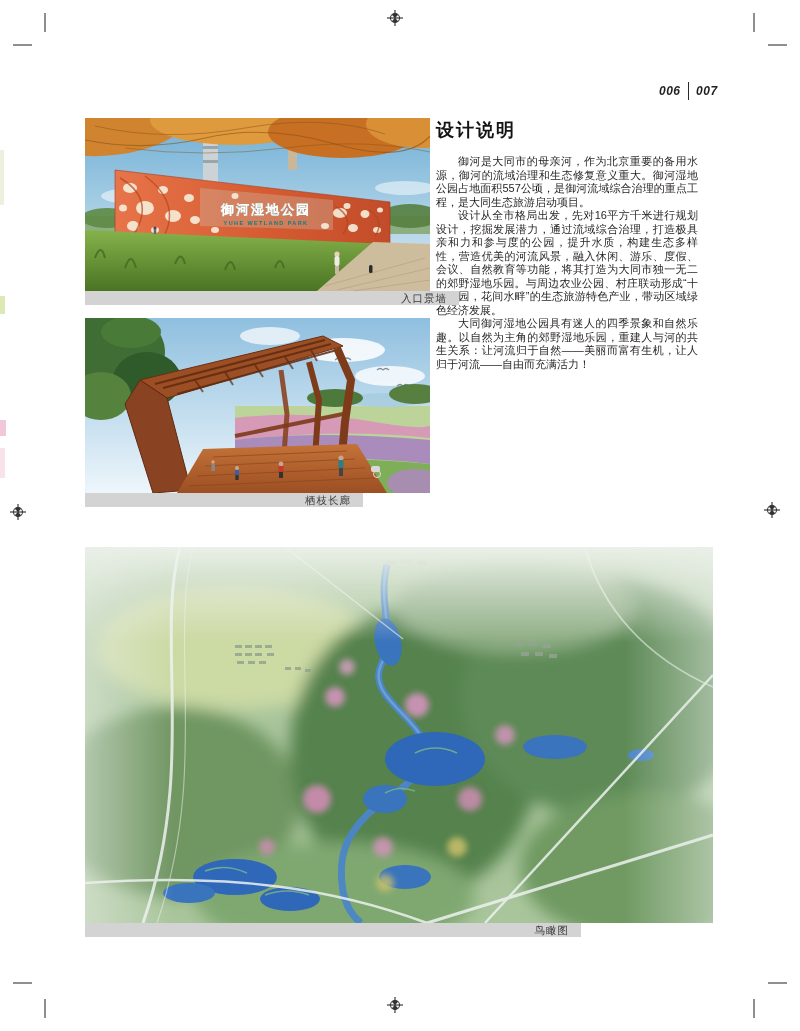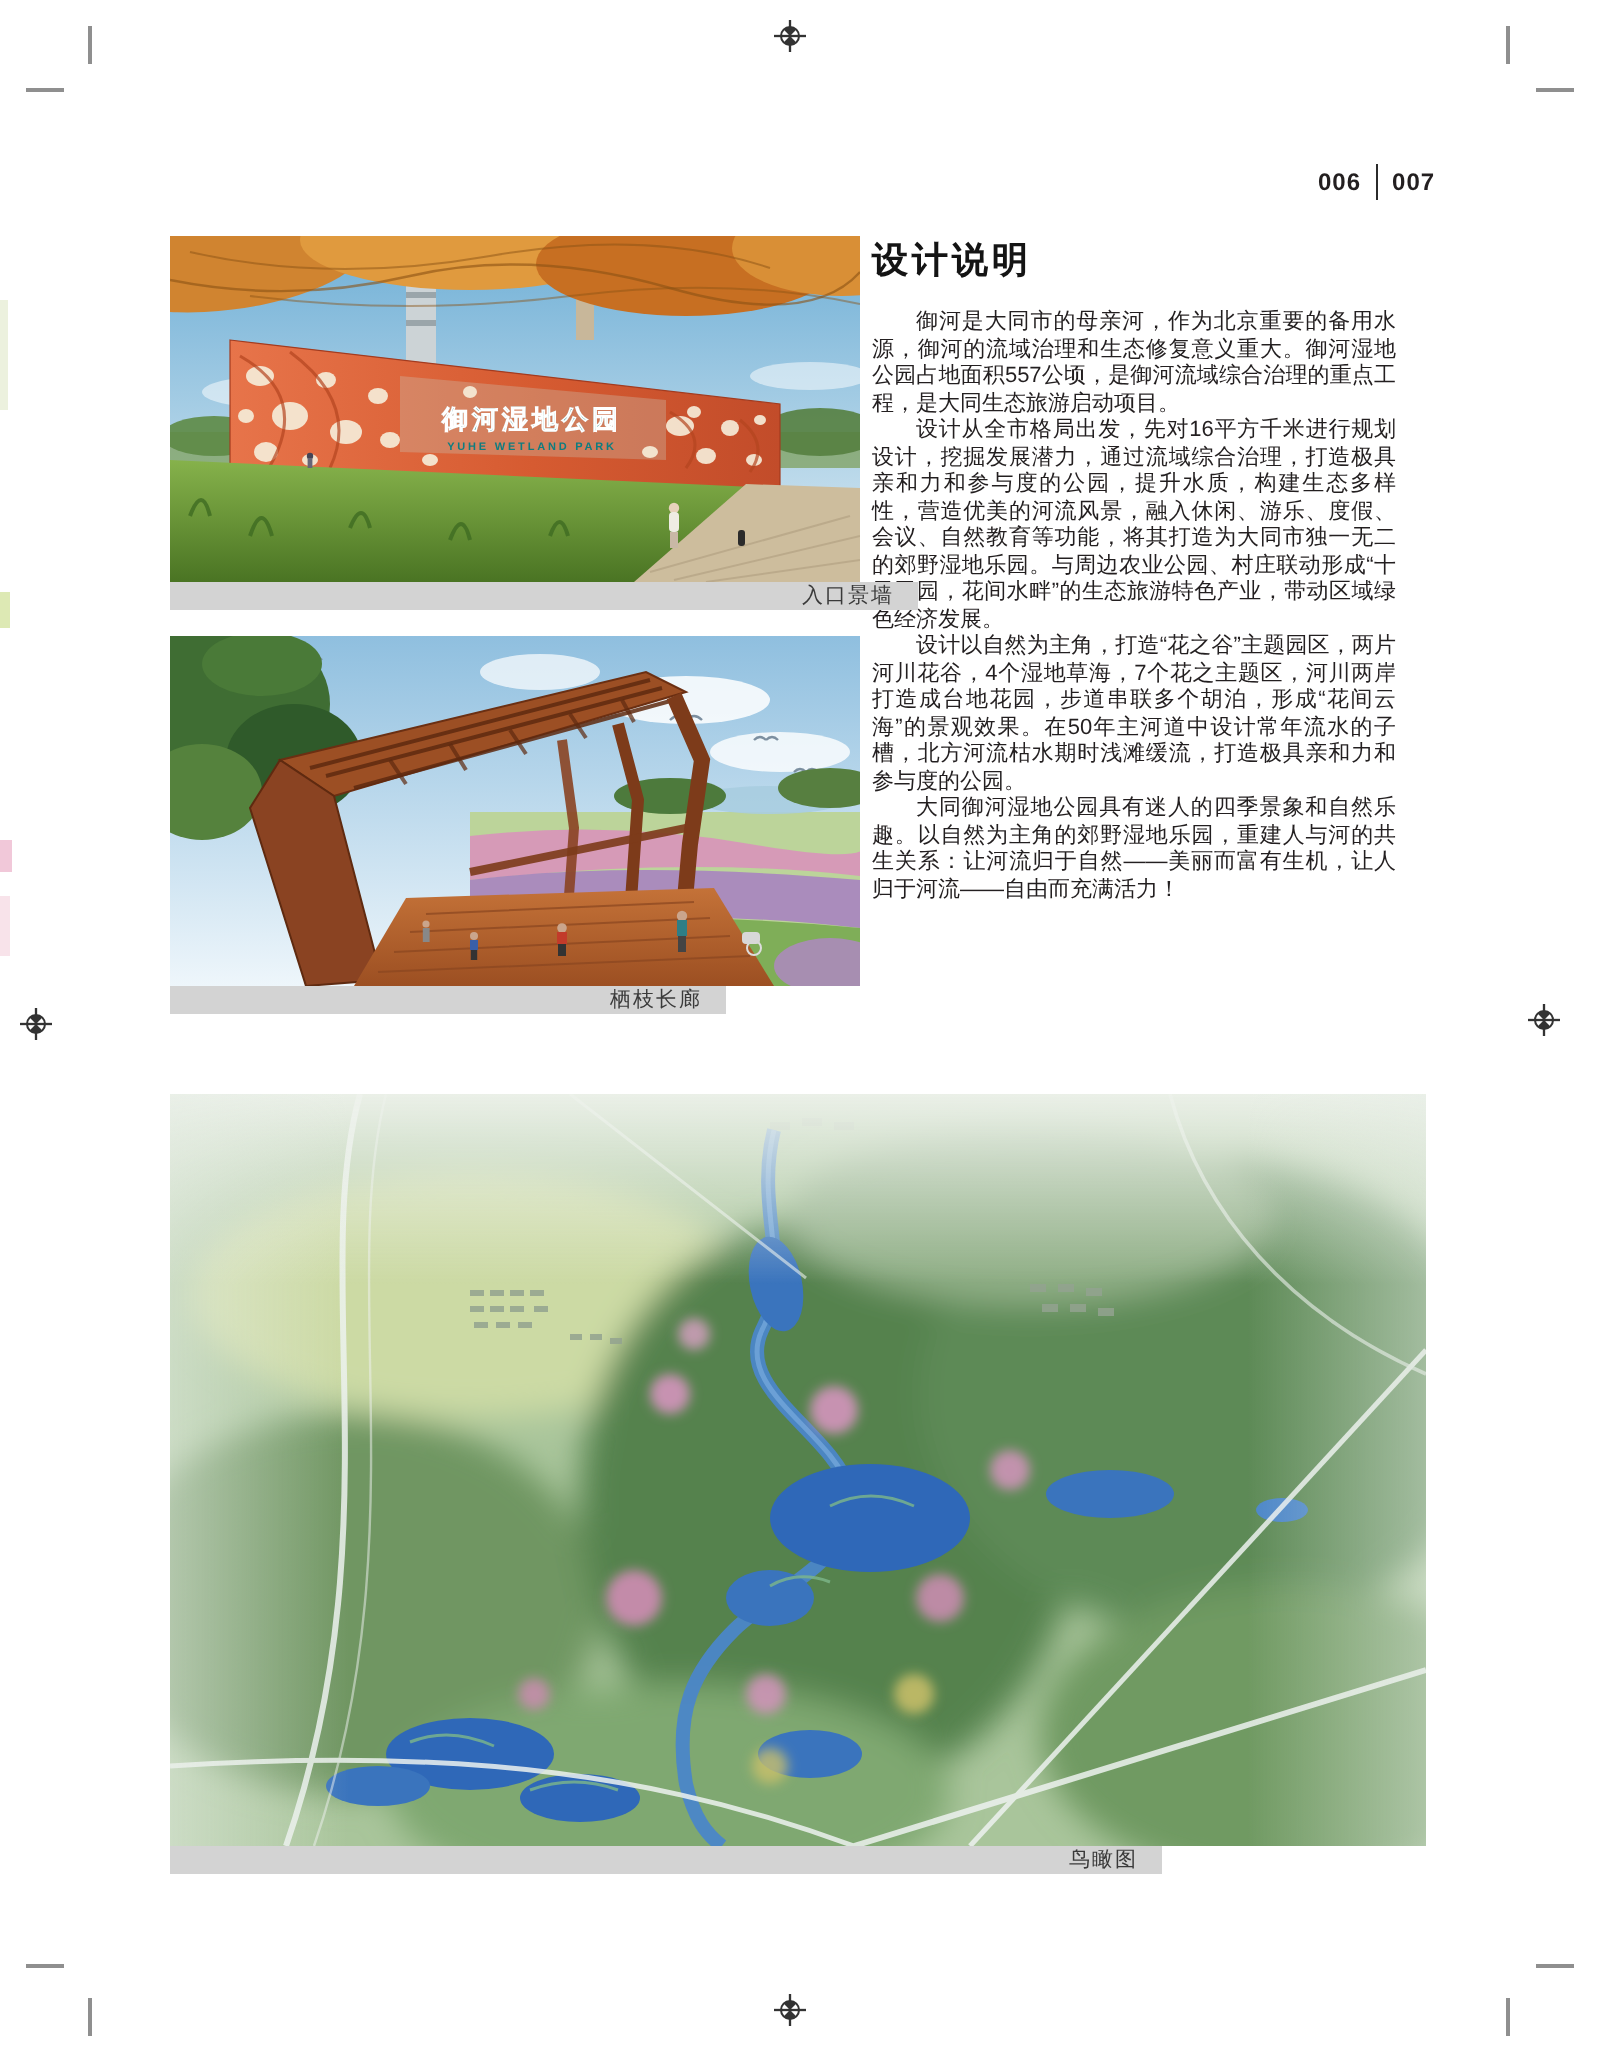--- a/index.html
+++ b/index.html
@@ -5,21 +5,21 @@
   html,body{margin:0;padding:0;}
   body{
     width:800px;height:1031px;position:relative;background:#ffffff;
     font-family:"Liberation Sans","DejaVu Sans",sans-serif;overflow:hidden;
   }
   
   .crop{position:absolute;background:#8f8f8f;}
   .regmark{position:absolute;width:16px;height:16px;}
   
   .pagenum{position:absolute;left:659px;top:82px;display:flex;align-items:center;gap:7px;
-    color:#231f20;font-size:12px;font-weight:bold;letter-spacing:.5px;}
+    color:#231f20;font-size:12px;font-weight:bold;letter-spacing:.5px;font-style:italic;}
   .pagenum .pn-div{width:1.5px;height:18px;background:#2b2b2b;}
   
   .article{position:absolute;left:436px;top:118px;width:262px;color:#231f20;}
   .article h1{margin:0 0 13px 0;font-size:18px;letter-spacing:2px;color:#141414;font-weight:bold;}
   .article p{margin:0;font-size:11px;line-height:13.5px;text-align:justify;text-indent:2em;}
   
   .figure{position:absolute;}
   .figure svg{display:block;}
   .figcap{height:14px;background:#d3d3d3;color:#3a3a3a;font-size:10.5px;line-height:14px;
     text-align:right;padding:0 12px;letter-spacing:1px;box-sizing:border-box;}
@@ -75,21 +75,20 @@
 <div class="pagenum">
   <span>006</span>
   <span class="pn-div"></span>
   <span>007</span>
 </div>
 
 <div class="article">
   <h1>设计说明</h1>
   <p>御河是大同市的母亲河，作为北京重要的备用水源，御河的流域治理和生态修复意义重大。御河湿地公园占地面积557公顷，是御河流域综合治理的重点工程，是大同生态旅游启动项目。</p>
   <p>设计从全市格局出发，先对16平方千米进行规划设计，挖掘发展潜力，通过流域综合治理，打造极具亲和力和参与度的公园，提升水质，构建生态多样性，营造优美的河流风景，融入休闲、游乐、度假、会议、自然教育等功能，将其打造为大同市独一无二的郊野湿地乐园。与周边农业公园、村庄联动形成“十里田园，花间水畔”的生态旅游特色产业，带动区域绿色经济发展。</p>
-  <p>设计以自然为主角，打造“花之谷”主题园区，两片河川花谷，4个湿地草海，7个花之主题区，河川两岸打造成台地花园，步道串联多个胡泊，形成“花间云海”的景观效果。在50年主河道中设计常年流水的子槽，北方河流枯水期时浅滩缓流，打造极具亲和力和参与度的公园。</p>
   <p>大同御河湿地公园具有迷人的四季景象和自然乐趣。以自然为主角的郊野湿地乐园，重建人与河的共生关系：让河流归于自然——美丽而富有生机，让人归于河流——自由而充满活力！</p>
 </div>
 
 <div class="figure" style="left:85px;top:118px;width:374px">
   <svg width="345" height="173" viewBox="0 0 345 173">
     <defs>
       <linearGradient id="sky1" x1="0" y1="0" x2="0" y2="1">
         <stop offset="0" stop-color="#6fafd6"></stop>
           <stop offset="1" stop-color="#dcebf3"></stop>
       </linearGradient>

